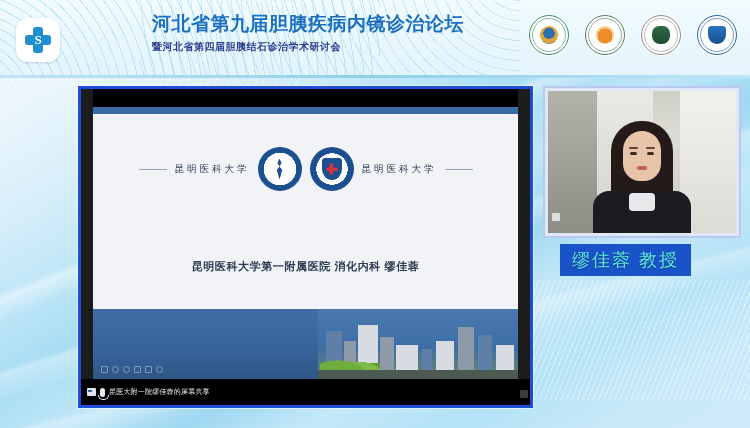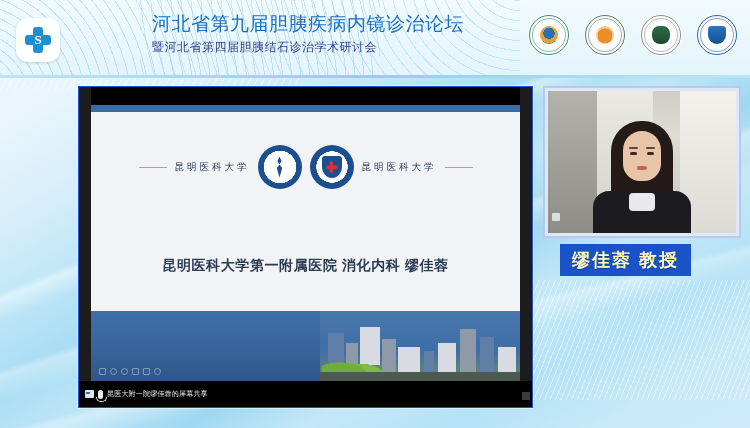--- a/index.html
+++ b/index.html
@@ -85,25 +85,25 @@
 
   .year {
     position: absolute; left: 62px; top: 8px;
     font-size: 47px; font-weight: 800; letter-spacing: -1px;
     color: #1775c7; font-family: "DejaVu Sans", sans-serif;
     font-style: italic;
     text-shadow: 1px 1px 0 rgba(255,255,255,.7);
   }
   .title-stack { position: absolute; left: 152px; top: 12px; }
   .title-main {
-    font-size: 19px; font-weight: 400; color: #1b6fc0; letter-spacing: .5px;
+    font-size: 19px; font-weight: 700; color: #1b6fc0; letter-spacing: .5px;
     line-height: 24px;
   }
   .title-sub {
-    font-size: 12px; font-weight: 400; color: #2a3c8c; letter-spacing: .5px;
+    font-size: 10px; font-weight: 700; color: #2a3c8c; letter-spacing: .5px;
     line-height: 22px;
   }
 
   .org-logos {
     position: absolute; right: 12px; top: 14px;
     display: flex; gap: 14px; align-items: center;
   }
   .org-logo {
     width: 42px; height: 42px; border-radius: 50%;
     display: flex; align-items: center; justify-content: center;
@@ -125,21 +125,21 @@
   .org2 { color: #4a7f5e; }
   .org2 .core { background: radial-gradient(circle at 50% 55%, #ef8c2a 0 55%, #f7c98a 56%); border-radius: 50%; }
   .org3 { color: #8a8d90; }
   .org3 .core { background: linear-gradient(180deg,#2f6b45,#1e4a30); border-radius: 40% 40% 45% 45%; }
   .org4 { color: #1d63ab; }
   .org4 .core { background: linear-gradient(180deg,#2a74bf,#14508f); border-radius: 4px 4px 10px 10px; }
 
   
   .share-frame {
     position: absolute; left: 78px; top: 86px; width: 455px; height: 322px;
-    border: 1px solid #1d4ed8;
+    border: 3px solid #1d4ed8;
     background: #0a0a0a;
     box-shadow: 0 0 0 1px rgba(255,255,255,.5);
   }
   .share-inner { position: absolute; inset: 0; background: #000; overflow: hidden; }
   .black-top { position: absolute; left: 0; top: 0; width: 100%; height: 18px; background: #000; }
   .side-dark-l { position: absolute; left: 0; top: 0; width: 12px; height: 100%; background: #1c1c1c; }
   .side-dark-r { position: absolute; right: 0; top: 0; width: 12px; height: 100%; background: #1c1c1c; }
 
   .slide {
     position: absolute; left: 12px; top: 18px; right: 12px; bottom: 26px;
@@ -194,21 +194,21 @@
     border: 2px solid #dfe5ee; border-radius: 9px;
     padding: 7px 22px;
     box-shadow: 0 2px 5px rgba(20,40,80,.35);
   }
   .slide-title-text {
     color: #ffffff; font-size: 17px; font-weight: 700; letter-spacing: 1.5px;
     white-space: nowrap;
   }
   .slide-subtitle {
     position: absolute; left: 50%; top: 152px; transform: translateX(-50%);
-    font-size: 14px; color: #2c3b52; letter-spacing: .6px; white-space: nowrap;
+    font-size: 11px; color: #2c3b52; letter-spacing: .6px; white-space: nowrap;
     font-weight: 600;
   }
 
   .slide-photo-band {
     position: absolute; left: 0; bottom: 0; width: 100%; height: 70px;
     background: linear-gradient(180deg,#3f6ea6 0%, #37639a 60%, #2e5686 100%);
     overflow: hidden;
   }
   .skyline {
     position: absolute; right: 0; bottom: 0; width: 200px; height: 70px;
@@ -297,21 +297,21 @@
     position: absolute; left: 4px; bottom: 12px; width: 8px; height: 8px;
     background: rgba(230,235,240,.85); border-radius: 1px;
   }
 
   
   .name-banner {
     position: absolute; left: 560px; top: 244px;
     background: #1a52c8; padding: 4px 12px;
   }
   .name-banner-text {
-    color: #fef9c3; font-size: 18px; font-weight: 700; letter-spacing: 2px;
+    color: #5eead4; font-size: 18px; font-weight: 400; letter-spacing: 2px;
     white-space: nowrap;
     text-shadow: 0 1px 1px rgba(0,0,0,.25);
   }
 </style>
 </head>
 <body>
 
 <div class="bg-waves"></div>
 <div class="bg-hatch"></div>
 <div class="bg-hatch2"></div>

